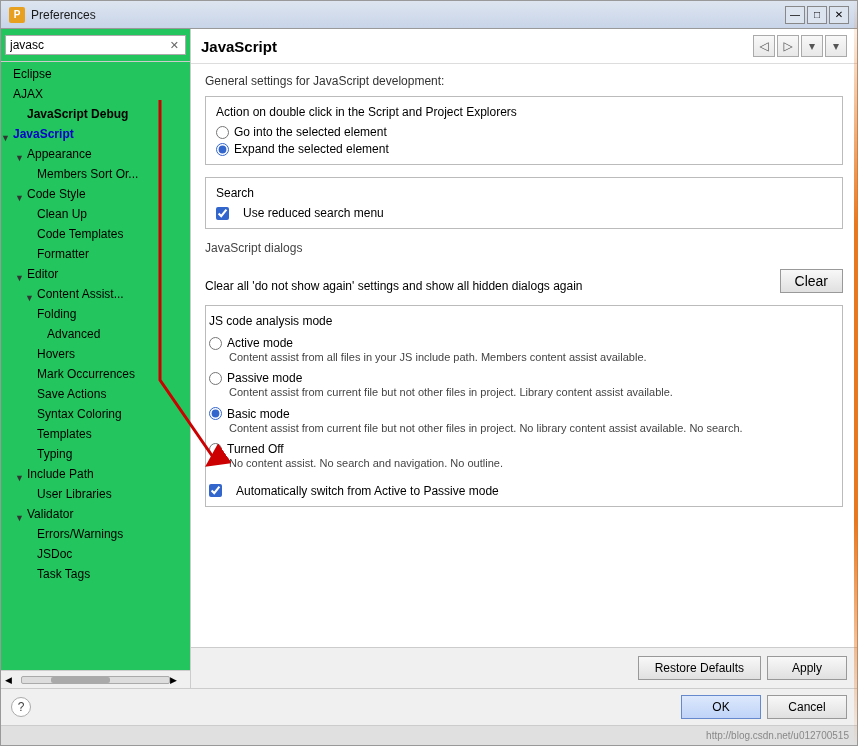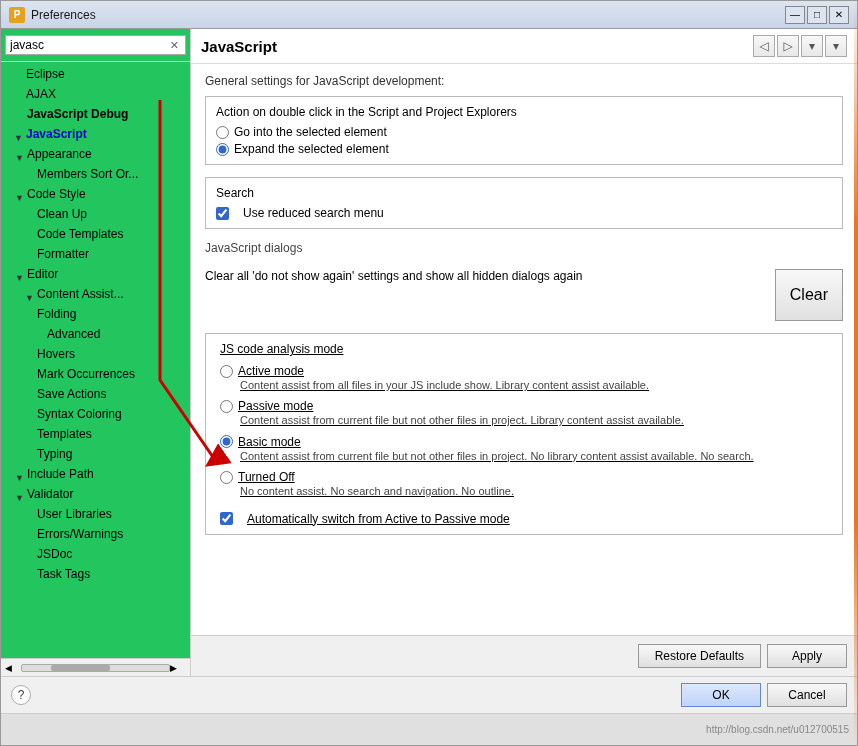--- a/index.html
+++ b/index.html
@@ -111,21 +111,21 @@
     .tree-item {
       display: flex;
       align-items: center;
       padding: 1px 4px;
       cursor: pointer;
       white-space: nowrap;
       line-height: 18px;
     }
     .tree-item.bold { font-weight: bold; }
     .tree-item.blue { color: #0000cc; font-weight: bold; }
-    .indent-0 { padding-left: 13px; }
+    .indent-0 { padding-left: 0; }
     .indent-1 { padding-left: 14px; }
     .indent-2 { padding-left: 24px; }
     .indent-3 { padding-left: 34px; }
     .triangle {
       display: inline-block;
       width: 10px;
       height: 10px;
       margin-right: 2px;
       color: #333;
       font-size: 9px;
@@ -231,41 +231,40 @@
     .checkbox-row {
       display: flex;
       align-items: center;
       gap: 14px;
     }
     .checkbox-row input[type=checkbox] {
       margin: 0;
       accent-color: #3366cc;
     }
     .clear-btn {
-      padding: 16px 14px;
+      padding: 3px 14px;
       background: linear-gradient(to bottom, #f8f8f8, #e0e0e0);
       border: 1px solid #999;
       cursor: pointer;
-      font-size: 16px;
+      font-size: 14px;
     }
     .js-dialogs {
       display: flex;
-      align-items: flex-start;
+      align-items: flex-end;
       gap: 8px;
       margin-bottom: 12px;
     }
     .js-dialogs-text {
       flex: 1;
       font-size: 12px;
     }
     
     .analysis-section {
       border: 1px solid #bbb;
-      padding: 8px 14px;
-      text-decoration: underline;
+      padding: 8px 3px;
     }
     .analysis-title {
       font-weight: normal;
       margin-bottom: 8px;
       font-size: 12px;
     }
     .mode-row {
       margin-bottom: 4px;
     }
     .mode-desc {
@@ -310,21 +309,21 @@
       align-items: center;
       justify-content: center;
       font-size: 12px;
       cursor: pointer;
       color: #444;
       background: white;
     }
     .bottom-left { flex: 1; }
     
     .status-bar {
-      height: 32px;
+      height: 20px;
       background: #e0e0e0;
       border-top: 1px solid #ccc;
       display: flex;
       align-items: center;
       padding: 0 8px;
       font-size: 11px;
       color: #444;
       flex-shrink: 0;
     }
     .status-bar-text { flex: 1; }
@@ -463,27 +462,27 @@
               <span>Templates</span>
             </div>
             <div class="tree-item indent-2">
               <span class="triangle none"></span>
               <span>Typing</span>
             </div>
             <div class="tree-item indent-1">
               <span class="triangle open"></span>
               <span>Include Path</span>
             </div>
+            <div class="tree-item indent-2">
+              <span class="triangle none"></span>
+              <span>User Libraries</span>
+            </div>
             <div class="tree-item indent-1">
               <span class="triangle open"></span>
               <span>Validator</span>
-            </div>
-            <div class="tree-item indent-2">
-              <span class="triangle none"></span>
-              <span>User Libraries</span>
             </div>
             <div class="tree-item indent-2">
               <span class="triangle none"></span>
               <span>Errors/Warnings</span>
             </div>
             <div class="tree-item indent-2">
               <span class="triangle none"></span>
               <span>JSDoc</span>
             </div>
             <div class="tree-item indent-2">
@@ -545,21 +544,21 @@
           </div>
 
           <div class="analysis-section">
             <div class="analysis-title">JS code analysis mode</div>
 
             <div class="mode-row">
               <div class="radio-row">
                 <input type="radio" name="jsmode" id="mode-active" style="">
                 <label for="mode-active">Active mode</label>
               </div>
-              <div class="mode-desc">Content assist from all files in your JS include show. Library content assist available.</div>
+              <div class="mode-desc">Content assist from all files in your JS include path. Members content assist available.</div>
             </div>
 
             <div class="mode-row">
               <div class="radio-row">
                 <input type="radio" name="jsmode" id="mode-passive" style="">
                 <label for="mode-passive">Passive mode</label>
               </div>
               <div class="mode-desc">Content assist from current file but not other files in project. Library content assist available.</div>
             </div>
 

